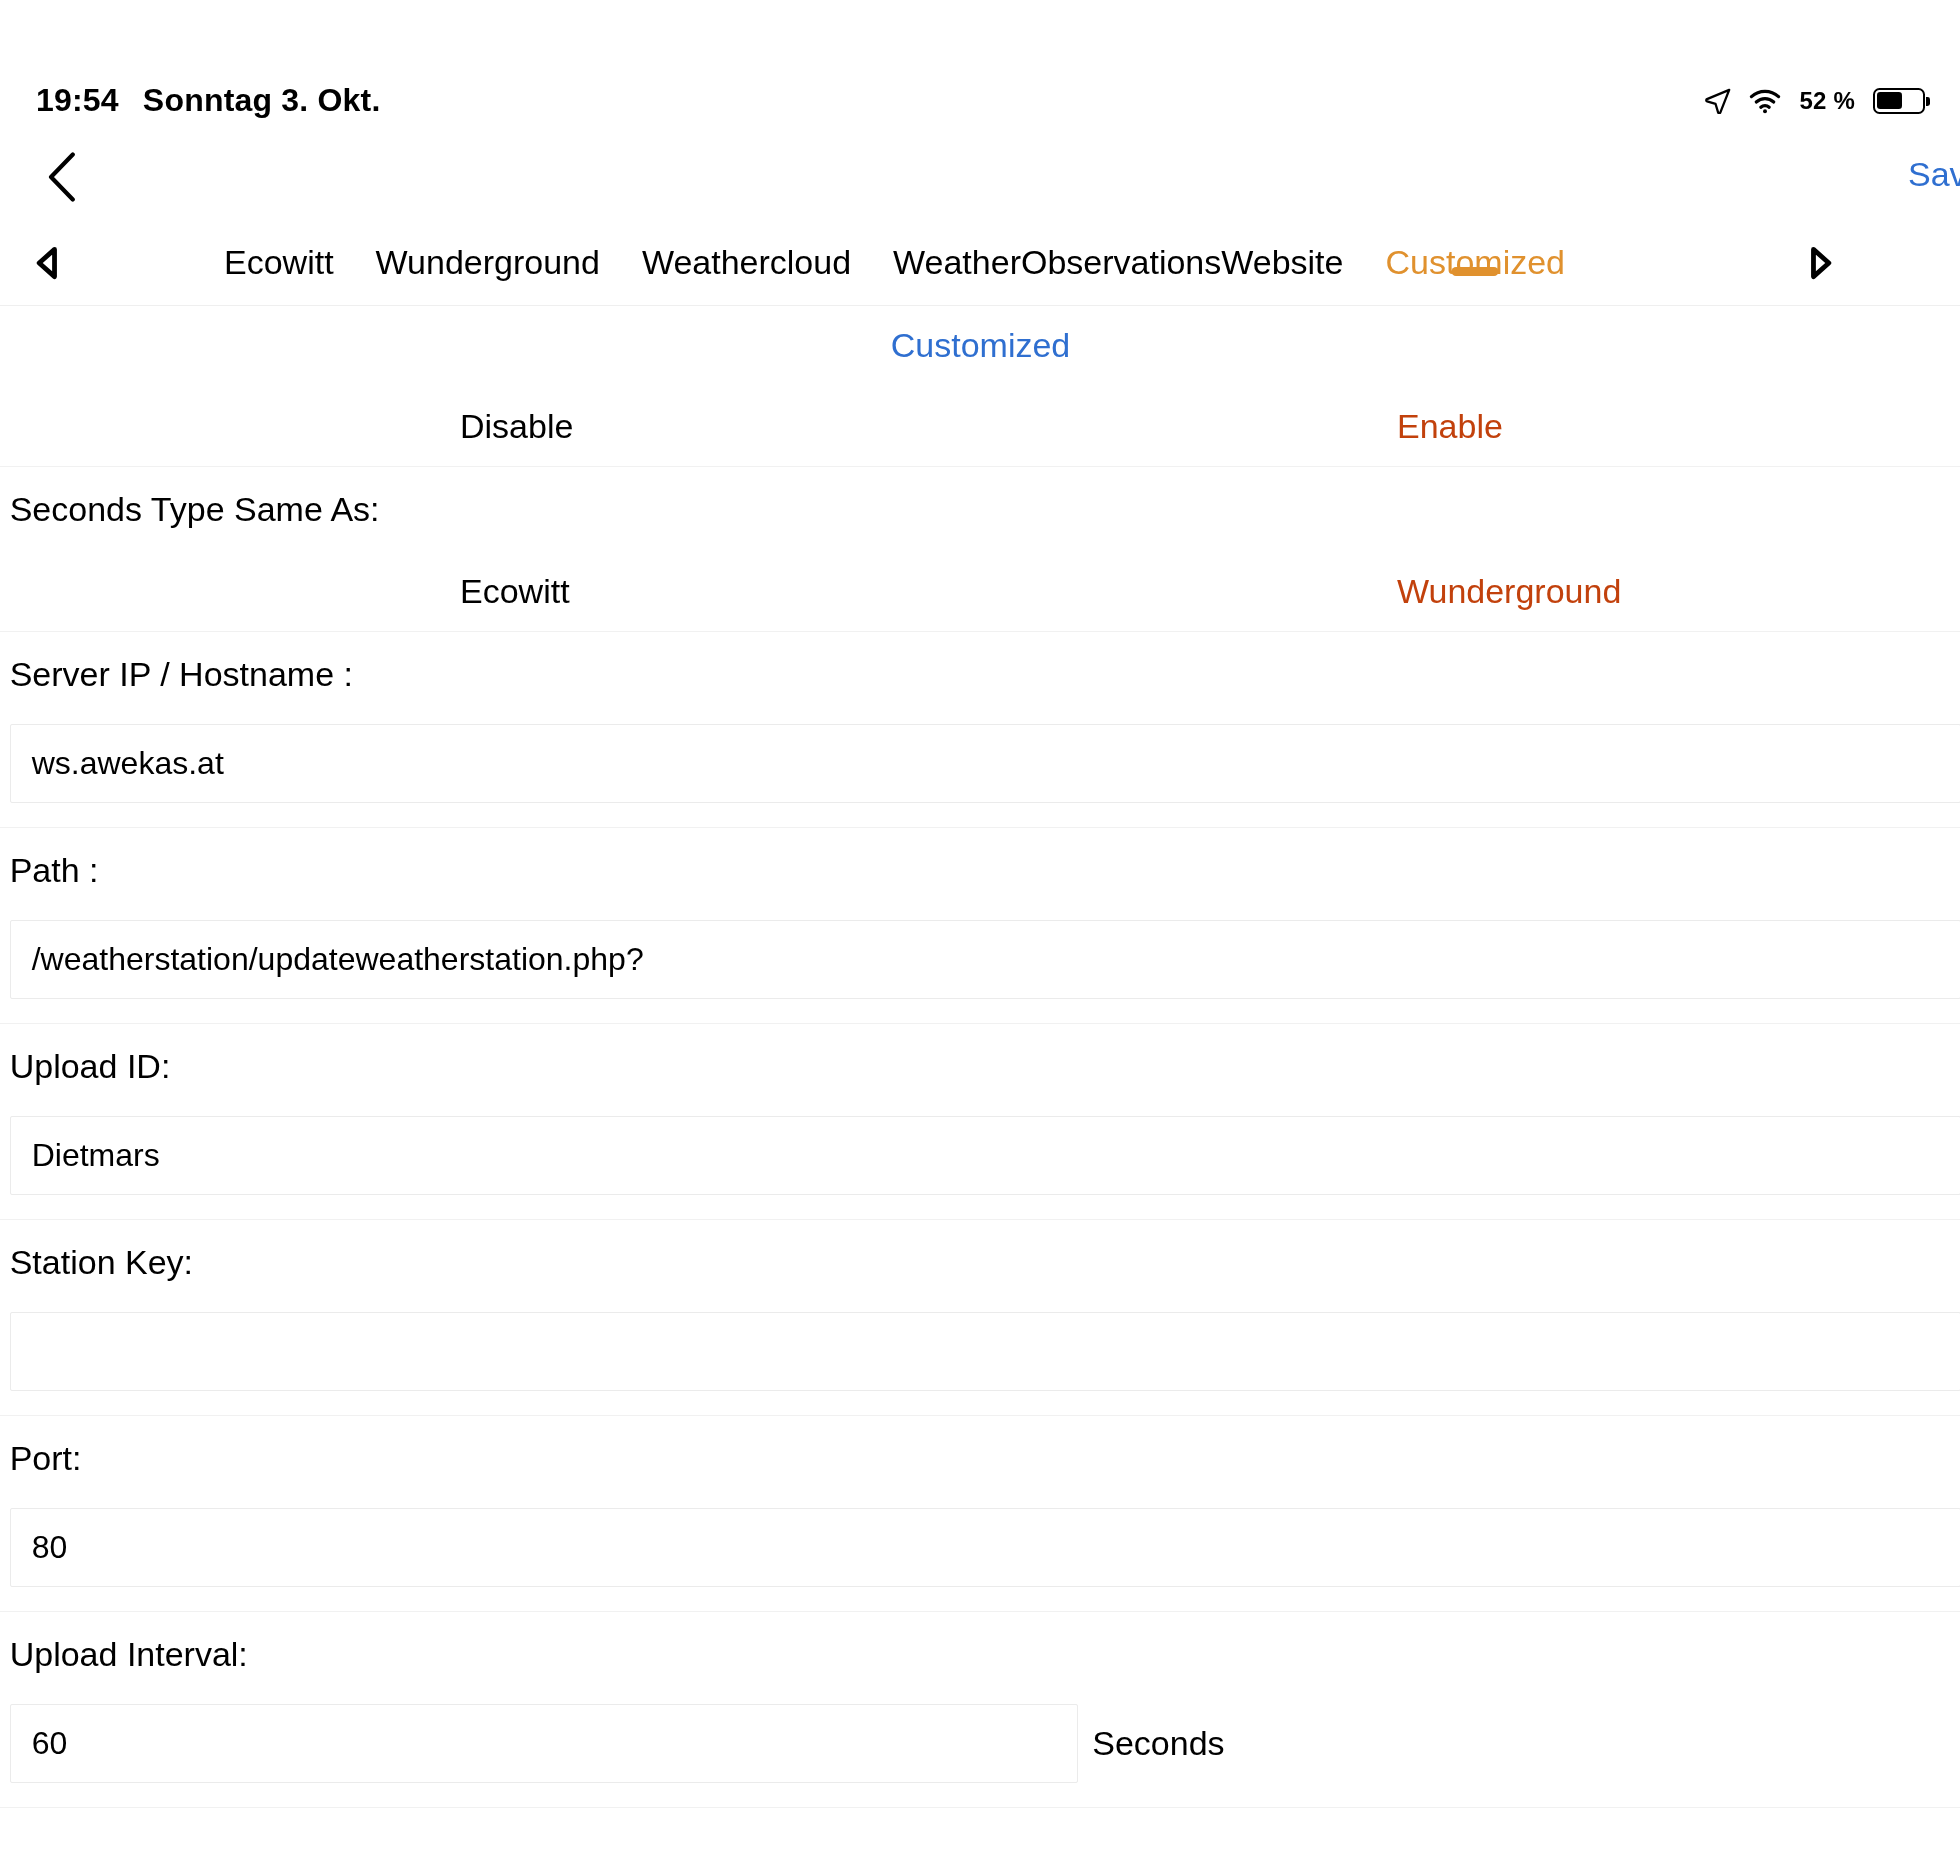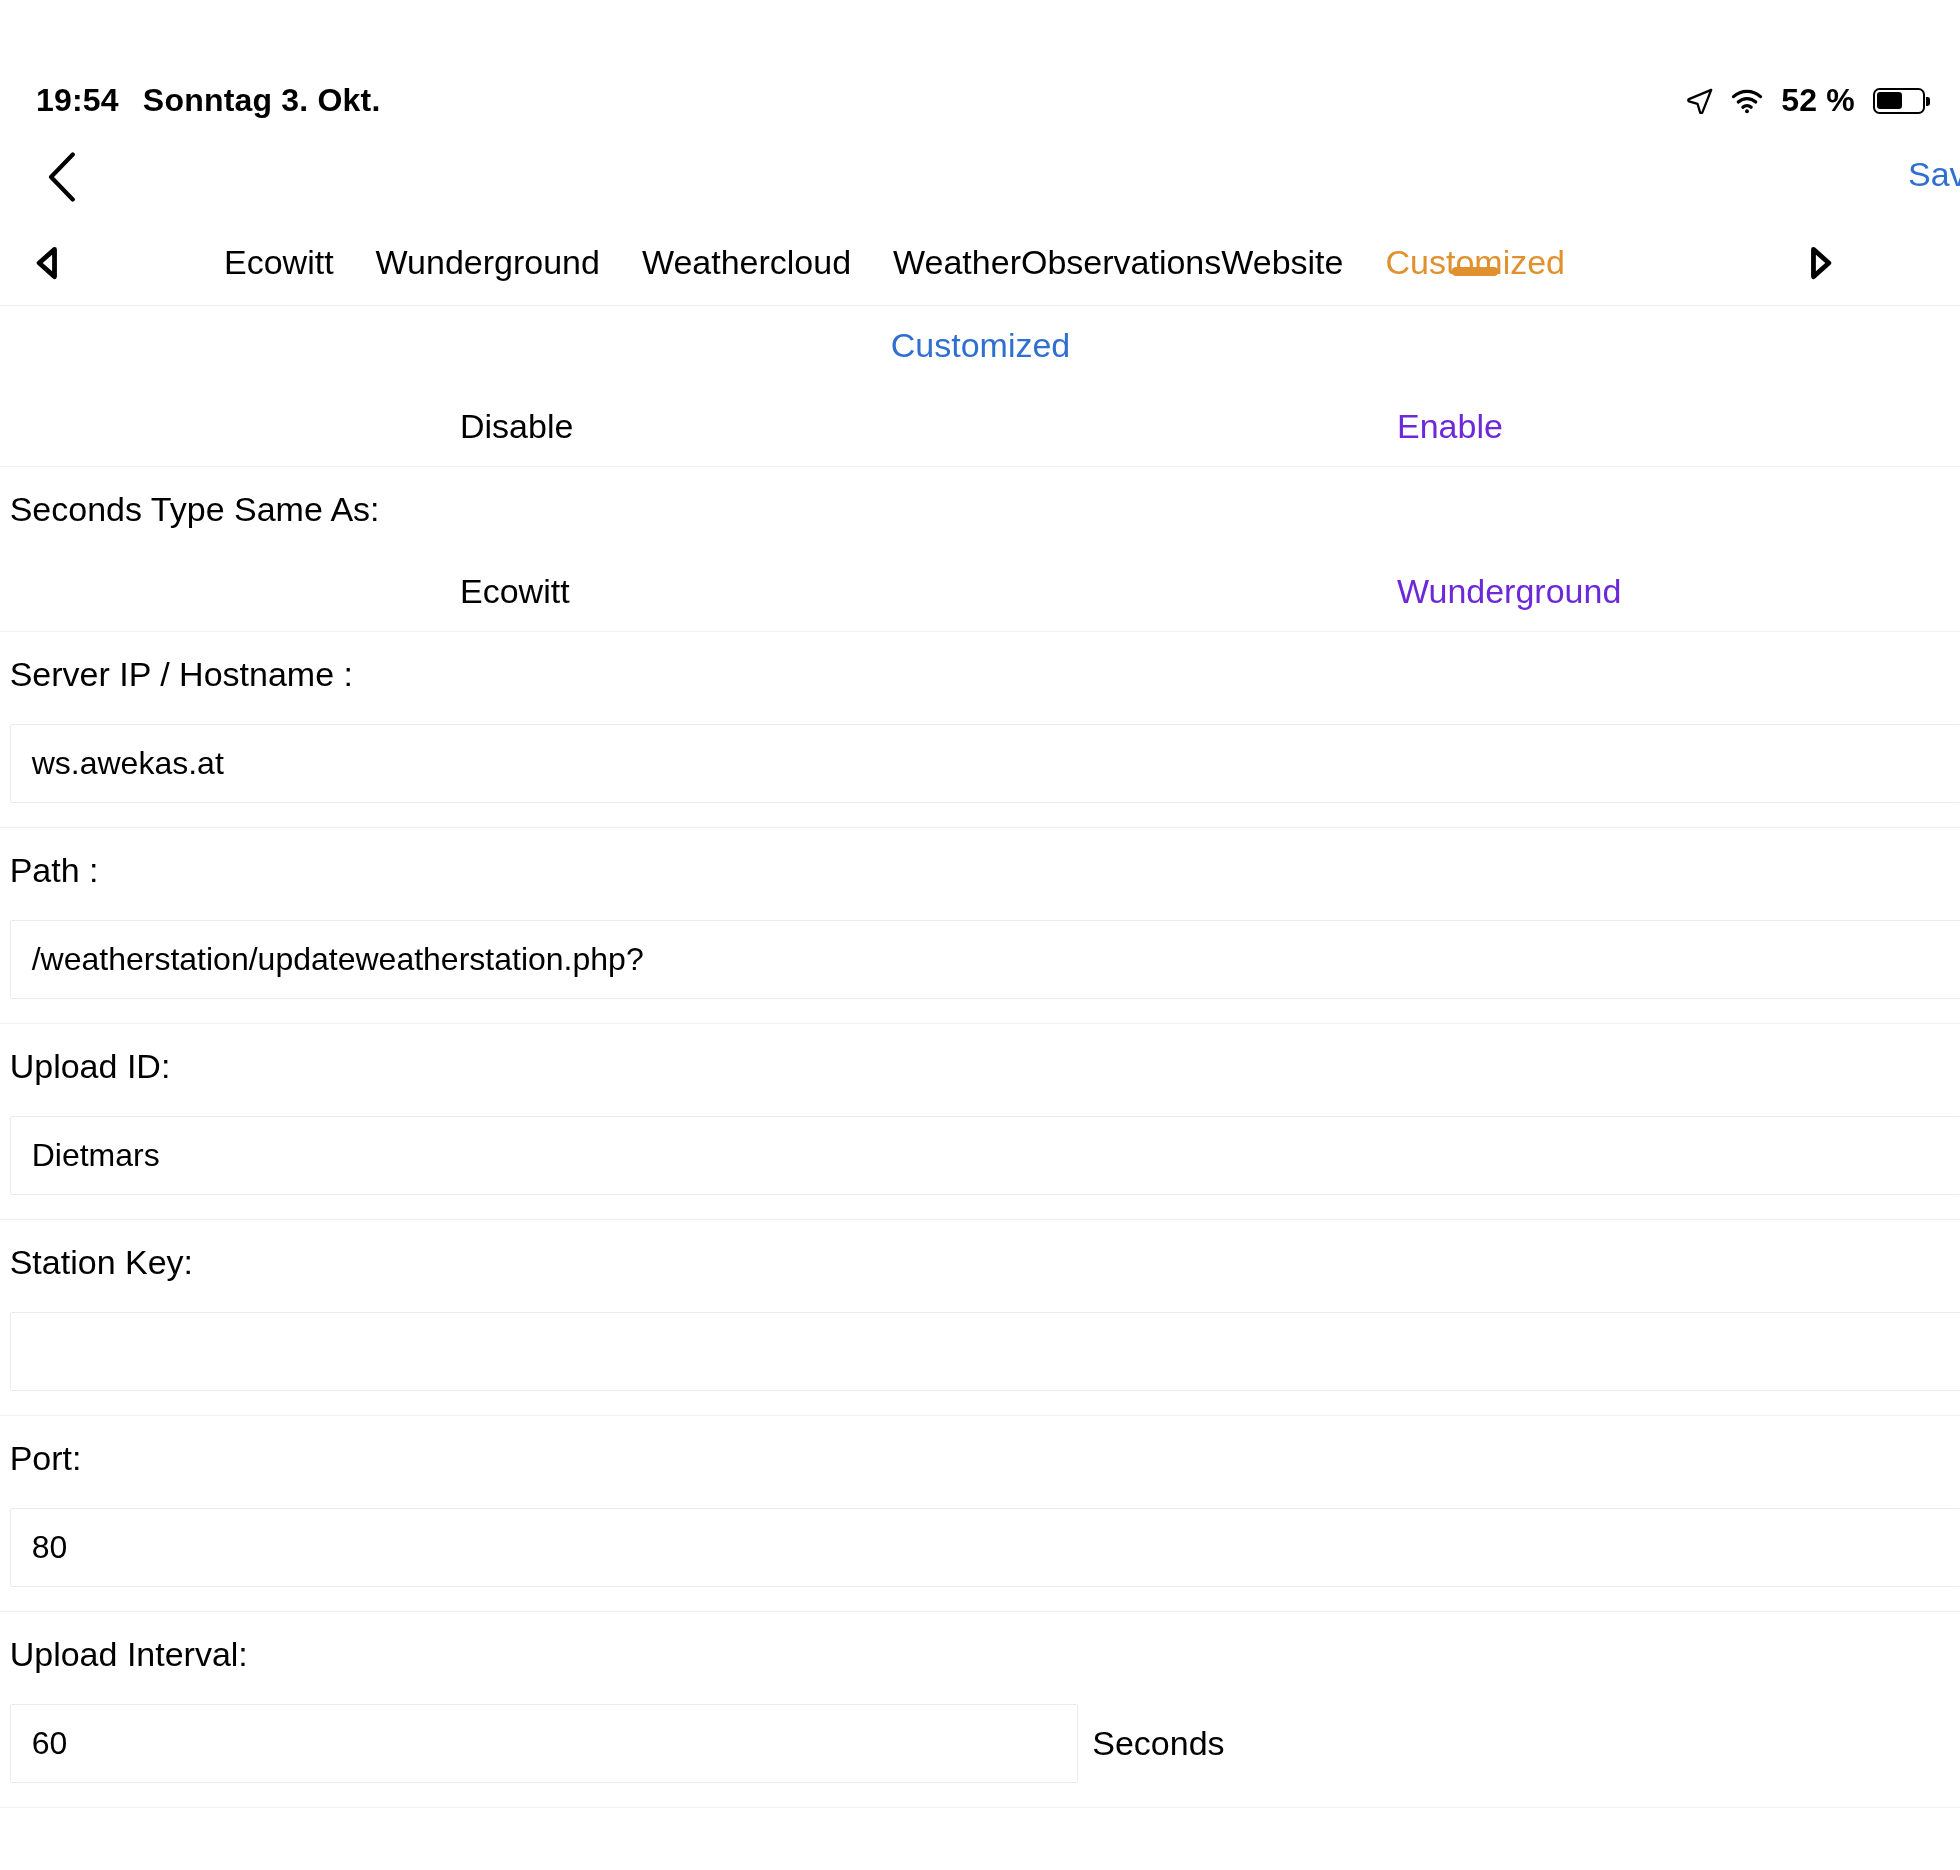--- a/index.html
+++ b/index.html
@@ -46,21 +46,21 @@
     letter-spacing: 0.2px;
     padding-top: 39px;
   }
   .status-right {
     display: flex;
     align-items: center;
     gap: 18px;
     padding-top: 39px;
   }
   .status-pct {
-    font-size: 32px;
+    font-size: 24px;
     font-weight: 600;
     letter-spacing: 0.2px;
   }
   .loc-icon { width: 27.5px; height: 27.5px; display: block; }
   .wifi-icon { width: 32px; height: 26px; display: block; }
   .batt {
     position: relative;
     width: 52px;
     height: 26px;
     border: 2.4px solid #000;
@@ -209,21 +209,21 @@
     position: absolute;
     top: 0;
     height: 81px;
     display: flex;
     align-items: center;
     font-size: 34px;
     white-space: nowrap;
   }
   .choice.left  { left: 460px; }
   .choice.right { left: 1397px; }
-  .choice.selected { color: #6d28d9; }
+  .choice.selected { color: #c2410c; }
 
   .label-row {
     height: 84px;
     display: flex;
     align-items: center;
     padding-left: 9.7px;
     font-size: 34px;
     border-bottom: none;
   }
 

